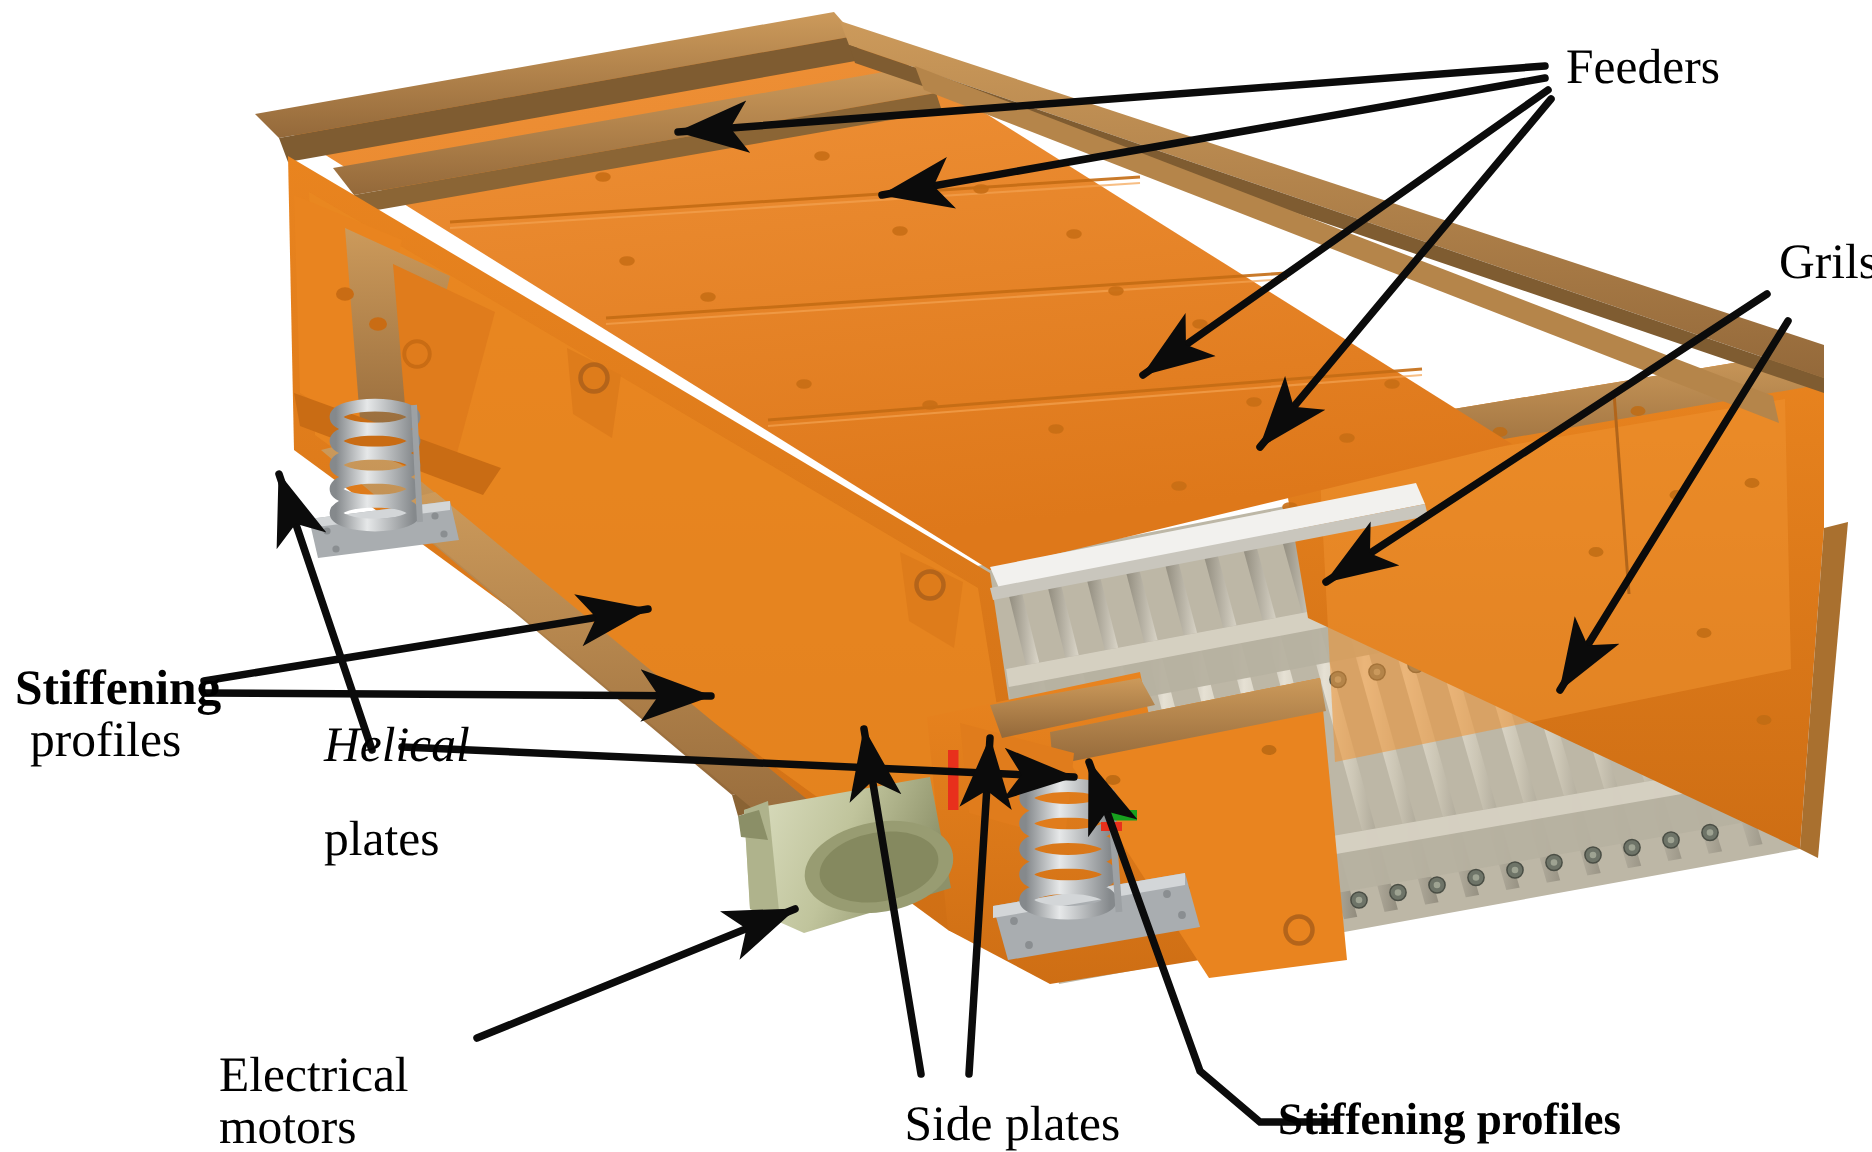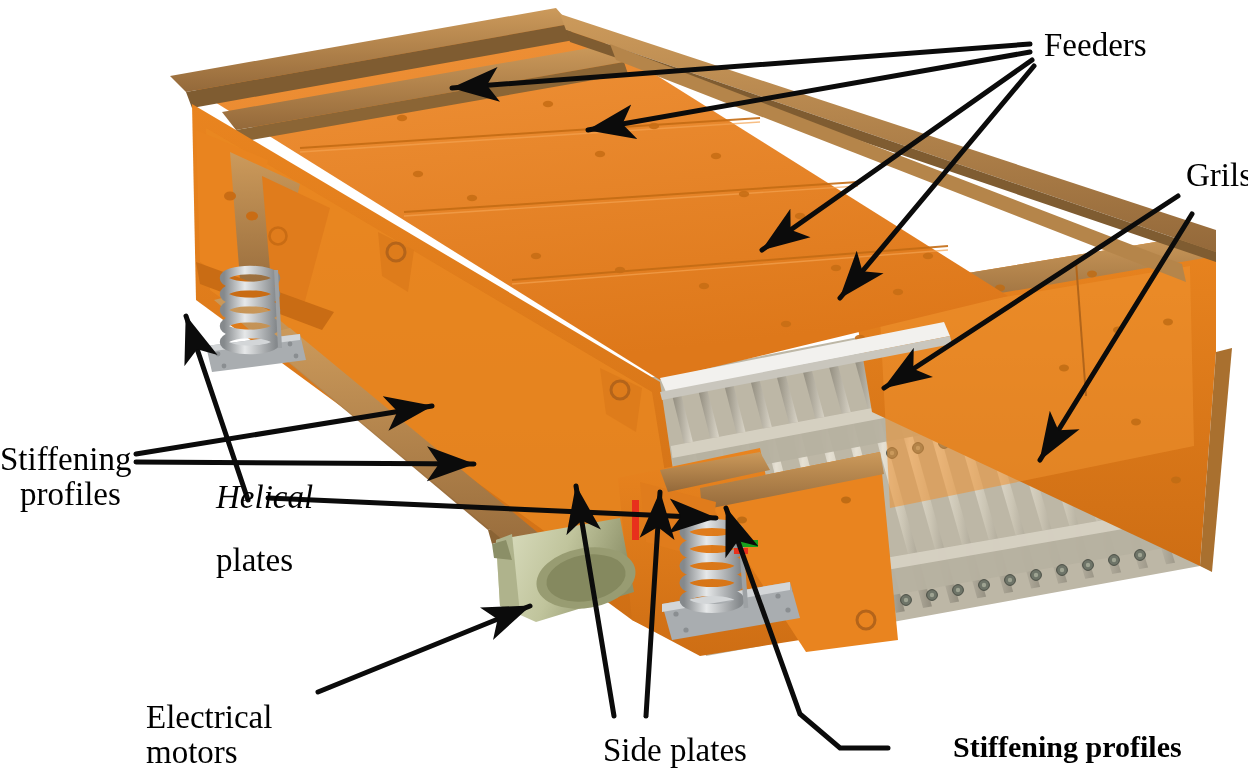--- a/index.html
+++ b/index.html
@@ -345,26 +345,26 @@
         <polyline points="888,748 840,748 800,714 726,508" stroke-width="5" marker-end="url(#ah)"></polyline>
       </g>
 
     </g>
   </svg>
 
   <div class="lbl f34" style="left:1044px;top:28px;">Feeders</div>
 
   <div class="lbl f34" style="left:1186px;top:158px;">Grils</div>
 
-  <div class="lbl f34" style="left:0;top:442px;">Stiffening</div>
+  <div class="lbl f34" style="left:10px;top:442px;font-weight:bold;">Stiffening</div>
   <div class="lbl f34" style="left:2px;top:477px;margin-left:18px;">profiles</div>
 
   <div class="lbl f34" style="left:216px;top:480px;font-style:italic;">Helical</div>
   <div class="lbl f34" style="left:216px;top:543px;">plates</div>
 
   <div class="lbl f34" style="left:146px;top:700px;">Electrical</div>
   <div class="lbl f34" style="left:146px;top:735px;">motors</div>
 
   <div class="lbl f34" style="left:556px;top:733px;margin-left:47px;">Side plates</div>
 
-  <div class="lbl bold" style="left:953px;top:731px;">Stiffening profiles</div>
+  <div class="lbl bold" style="left:852px;top:731px;">Stiffening profiles</div>
 
 </div>
 
 </body></html>

